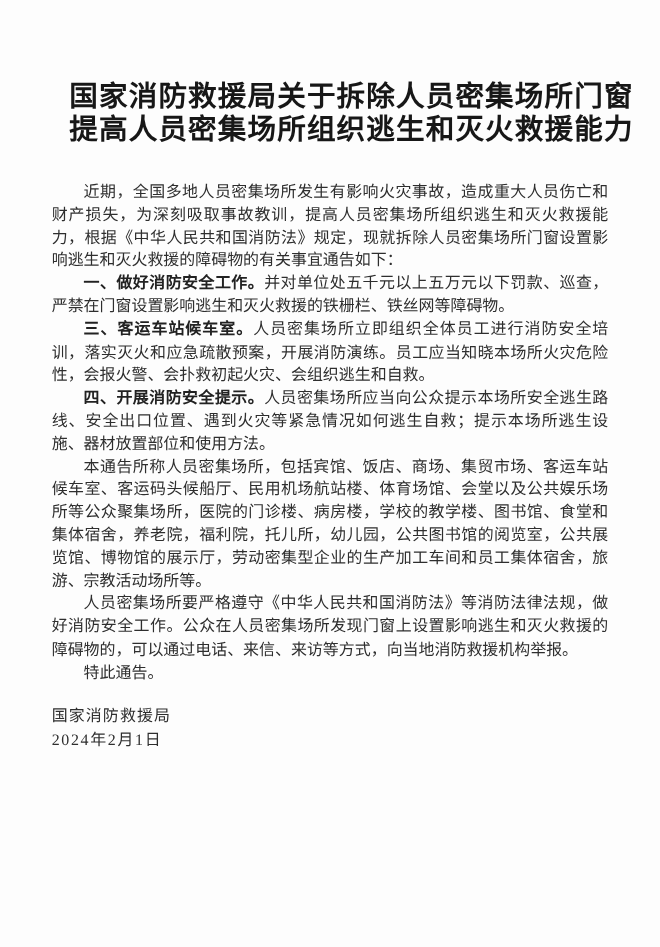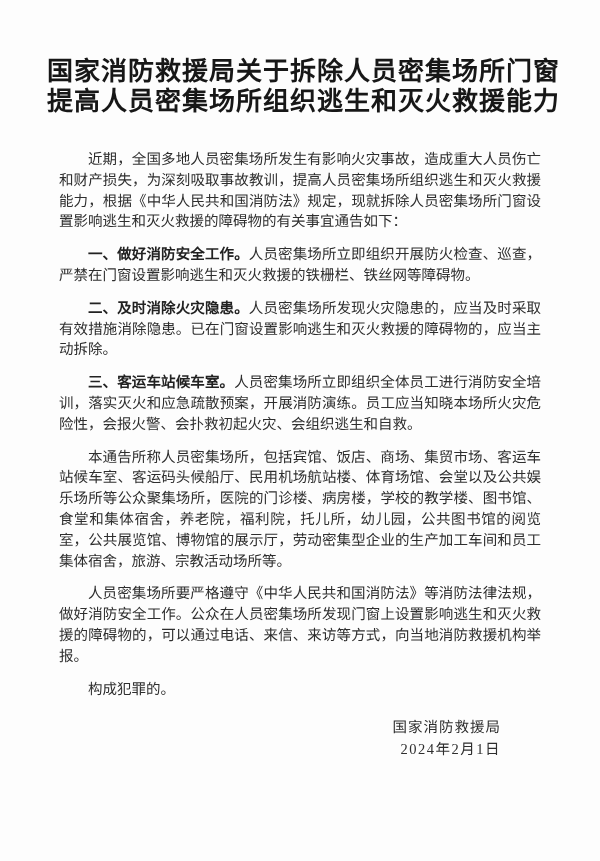--- a/index.html
+++ b/index.html
@@ -11,52 +11,51 @@
     position: relative;
     width: 600px;
     height: 861px;
     background: #fdfdfd;
     box-sizing: border-box;
     padding: 57px 47px 0 47px;
     font-family: "Liberation Serif", "DejaVu Serif", serif;
     overflow: hidden;
   }
   .title {
-    margin: 0;
+    margin: 16px;
     text-align: left;
     font-size: 26px;
     line-height: 30px;
     font-weight: 700;
     letter-spacing: 1px;
     color: #171717;
   }
   .title .tline {
     display: block;
     white-space: nowrap;
   }
   .doc-body {
     margin-top: 32px;
     font-size: 14.5px;
     line-height: 20.8px;
     color: #2e2e2e;
     text-align: justify;
     text-justify: inter-character;
   }
   .para {
-    margin: 12px;
+    margin: 0;
     text-indent: 2em;
   }
   .para .lead {
     font-weight: 700;
     color: #222222;
   }
   .signature {
     margin-top: 17px;
     padding-right: 52px;
-    text-align: right;
     font-size: 14.5px;
     line-height: 22px;
     color: #2e2e2e;
   }
   .signature .org {
     letter-spacing: 1px;
   }
   .signature .date {
     letter-spacing: 1.5px;
   }
@@ -67,33 +66,33 @@
 <div class="page">
 
   <h1 class="title">
     <span class="tline">国家消防救援局关于拆除人员密集场所门窗</span>
     <span class="tline">提高人员密集场所组织逃生和灭火救援能力</span>
   </h1>
 
   <div class="doc-body">
     <p class="para"><b class="lead"></b><span>近期，全国多地人员密集场所发生有影响火灾事故，造成重大人员伤亡和财产损失，为深刻吸取事故教训，提高人员密集场所组织逃生和灭火救援能力，根据《中华人民共和国消防法》规定，现就拆除人员密集场所门窗设置影响逃生和灭火救援的障碍物的有关事宜通告如下：</span></p>
 
-    <p class="para"><b class="lead">一、做好消防安全工作。</b><span>人员密集场所立即组织开展防火检查、巡查，严禁在门窗设置影响逃生和灭火救援的铁栅栏、铁丝网等障碍物。</span></p>
+    <p class="para"><b class="lead">一、做好消防安全工作。</b><span>并对单位处五千元以上五万元以下罚款、巡查，严禁在门窗设置影响逃生和灭火救援的铁栅栏、铁丝网等障碍物。</span></p>
 
-    <p class="para"><b class="lead">二、及时消除火灾隐患。</b><span>人员密集场所发现火灾隐患的，应当及时采取有效措施消除隐患。已在门窗设置影响逃生和灭火救援的障碍物的，应当主动拆除。</span></p>
 
     <p class="para"><b class="lead">三、客运车站候车室。</b><span>人员密集场所立即组织全体员工进行消防安全培训，落实灭火和应急疏散预案，开展消防演练。员工应当知晓本场所火灾危险性，会报火警、会扑救初起火灾、会组织逃生和自救。</span></p>
 
+    <p class="para"><b class="lead">四、开展消防安全提示。</b><span>人员密集场所应当向公众提示本场所安全逃生路线、安全出口位置、遇到火灾等紧急情况如何逃生自救；提示本场所逃生设施、器材放置部位和使用方法。</span></p>
 
     <p class="para"><b class="lead"></b><span>本通告所称人员密集场所，包括宾馆、饭店、商场、集贸市场、客运车站候车室、客运码头候船厅、民用机场航站楼、体育场馆、会堂以及公共娱乐场所等公众聚集场所，医院的门诊楼、病房楼，学校的教学楼、图书馆、食堂和集体宿舍，养老院，福利院，托儿所，幼儿园，公共图书馆的阅览室，公共展览馆、博物馆的展示厅，劳动密集型企业的生产加工车间和员工集体宿舍，旅游、宗教活动场所等。</span></p>
 
     <p class="para"><b class="lead"></b><span>人员密集场所要严格遵守《中华人民共和国消防法》等消防法律法规，做好消防安全工作。公众在人员密集场所发现门窗上设置影响逃生和灭火救援的障碍物的，可以通过电话、来信、来访等方式，向当地消防救援机构举报。</span></p>
 
 
-    <p class="para"><b class="lead"></b><span>构成犯罪的。</span></p>
+    <p class="para"><b class="lead"></b><span>特此通告。</span></p>
   </div>
 
   <div class="signature">
     <div class="org">国家消防救援局</div>
     <div class="date">2024年2月1日</div>
   </div>
 
 </div>
 
 </body></html>

